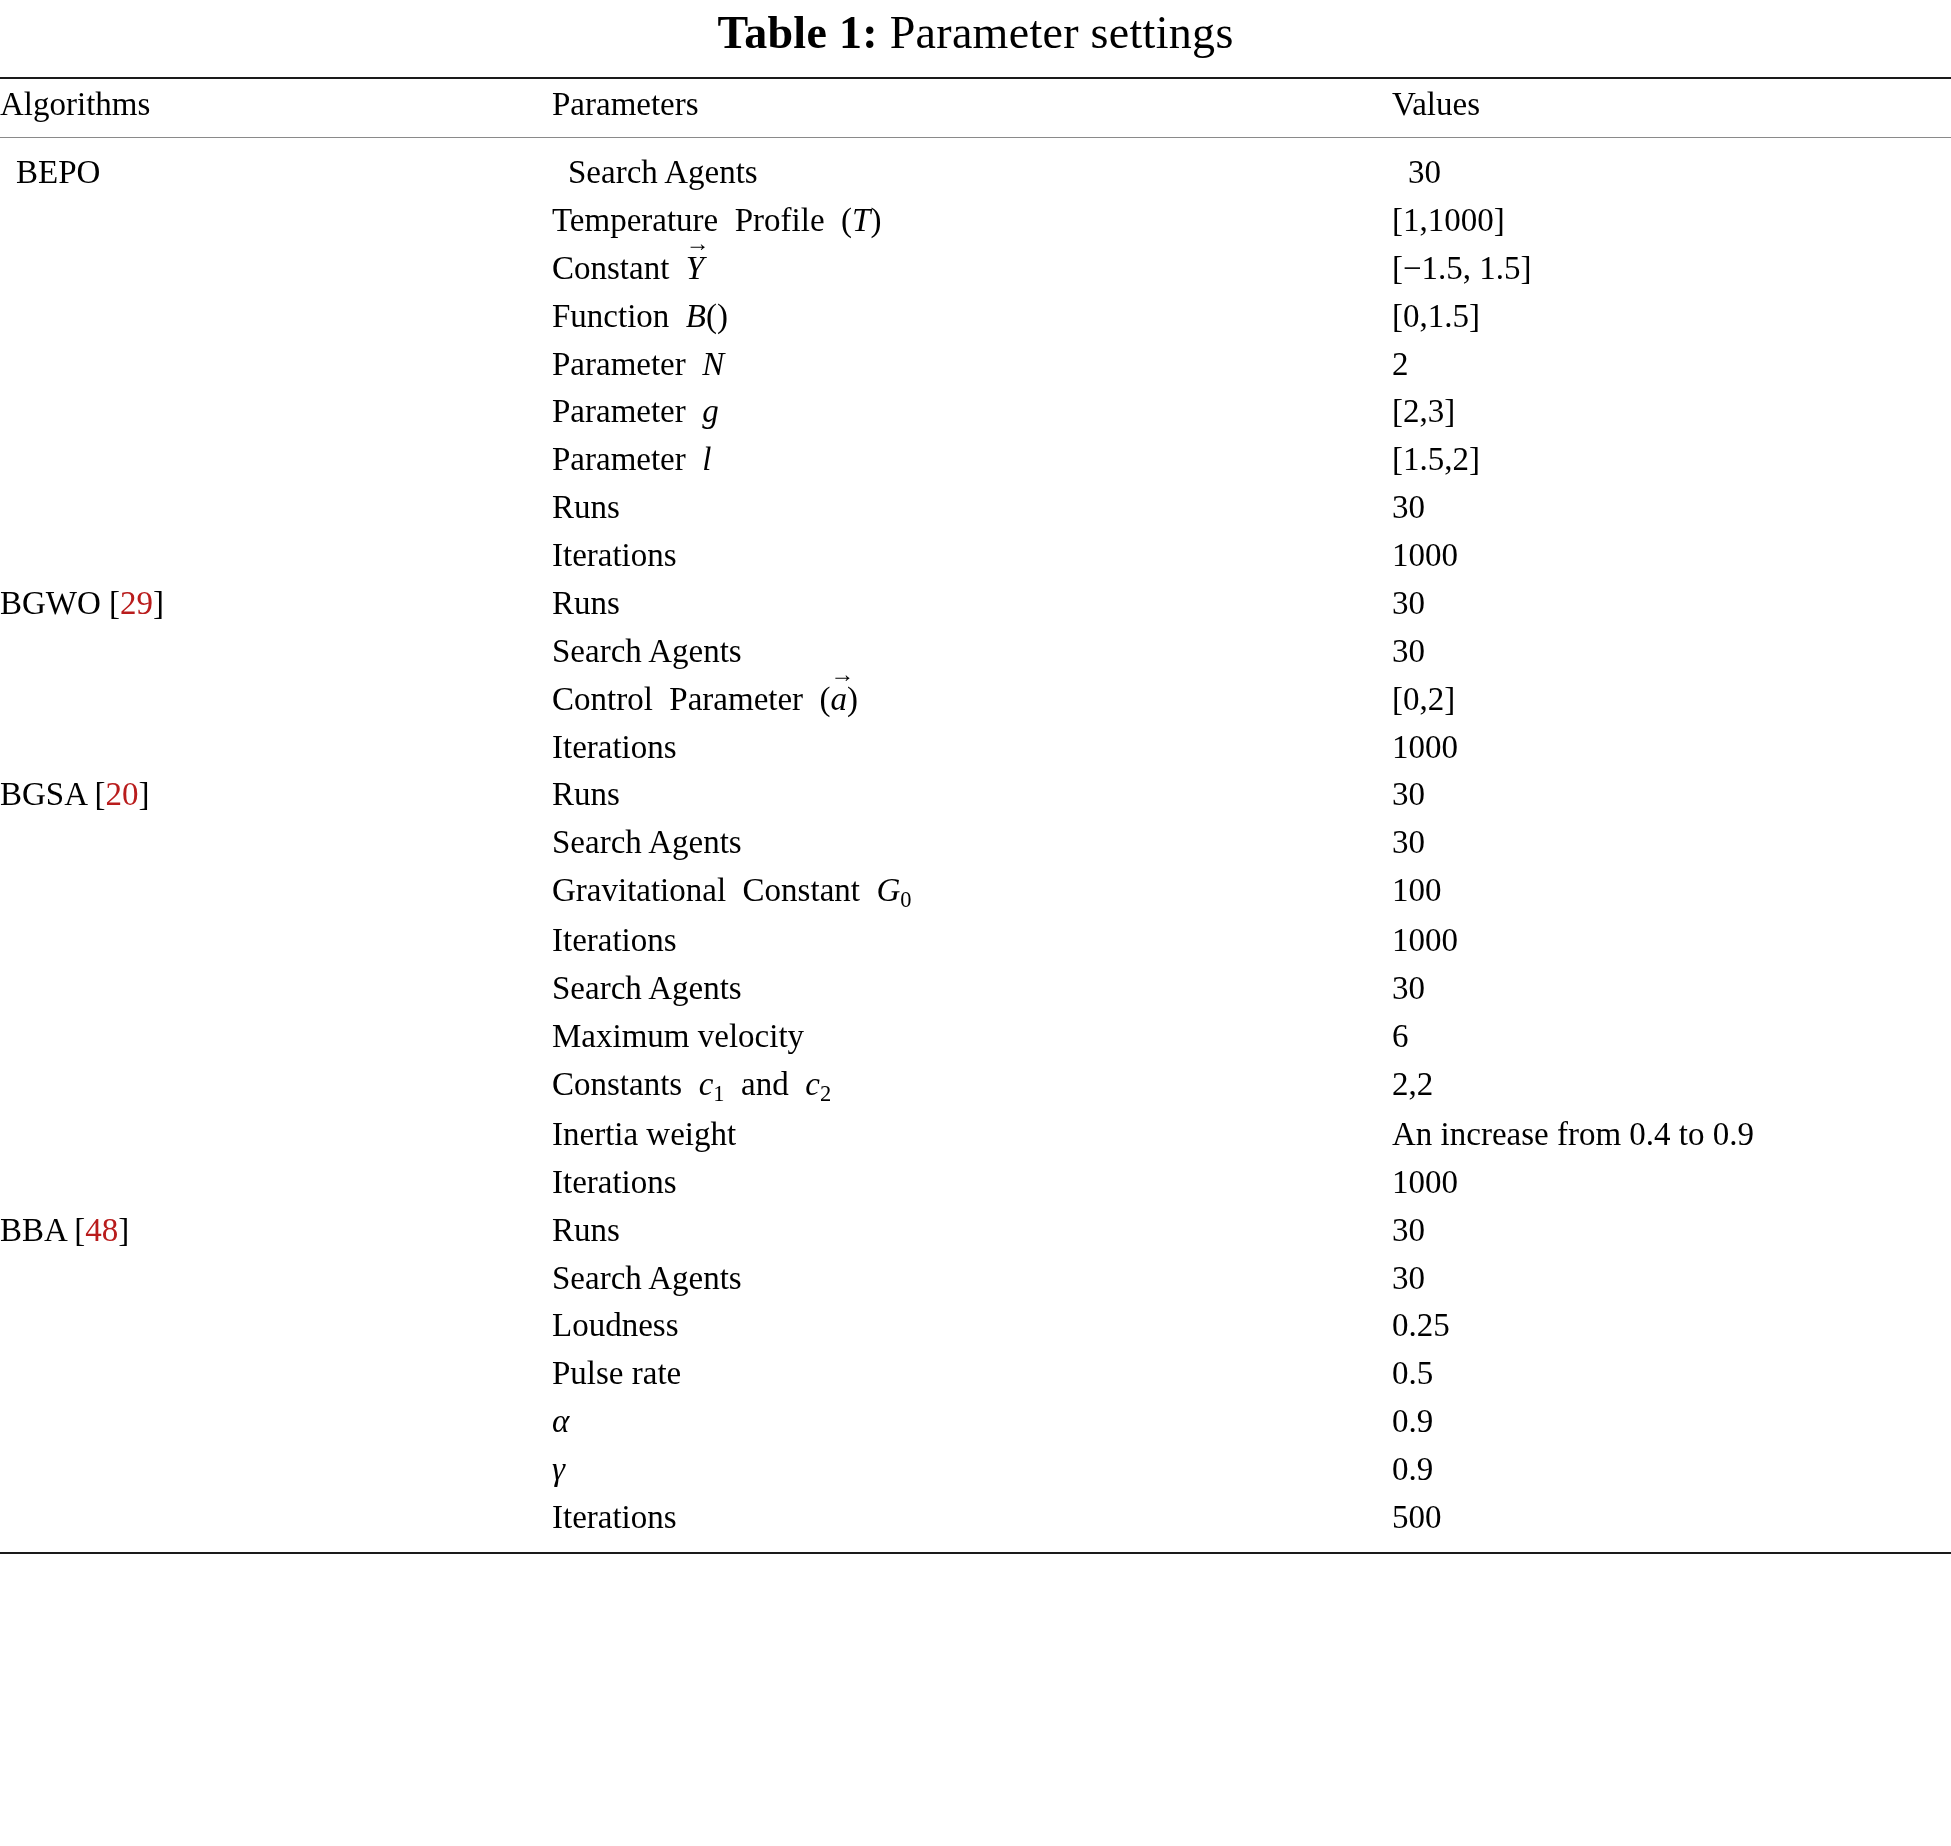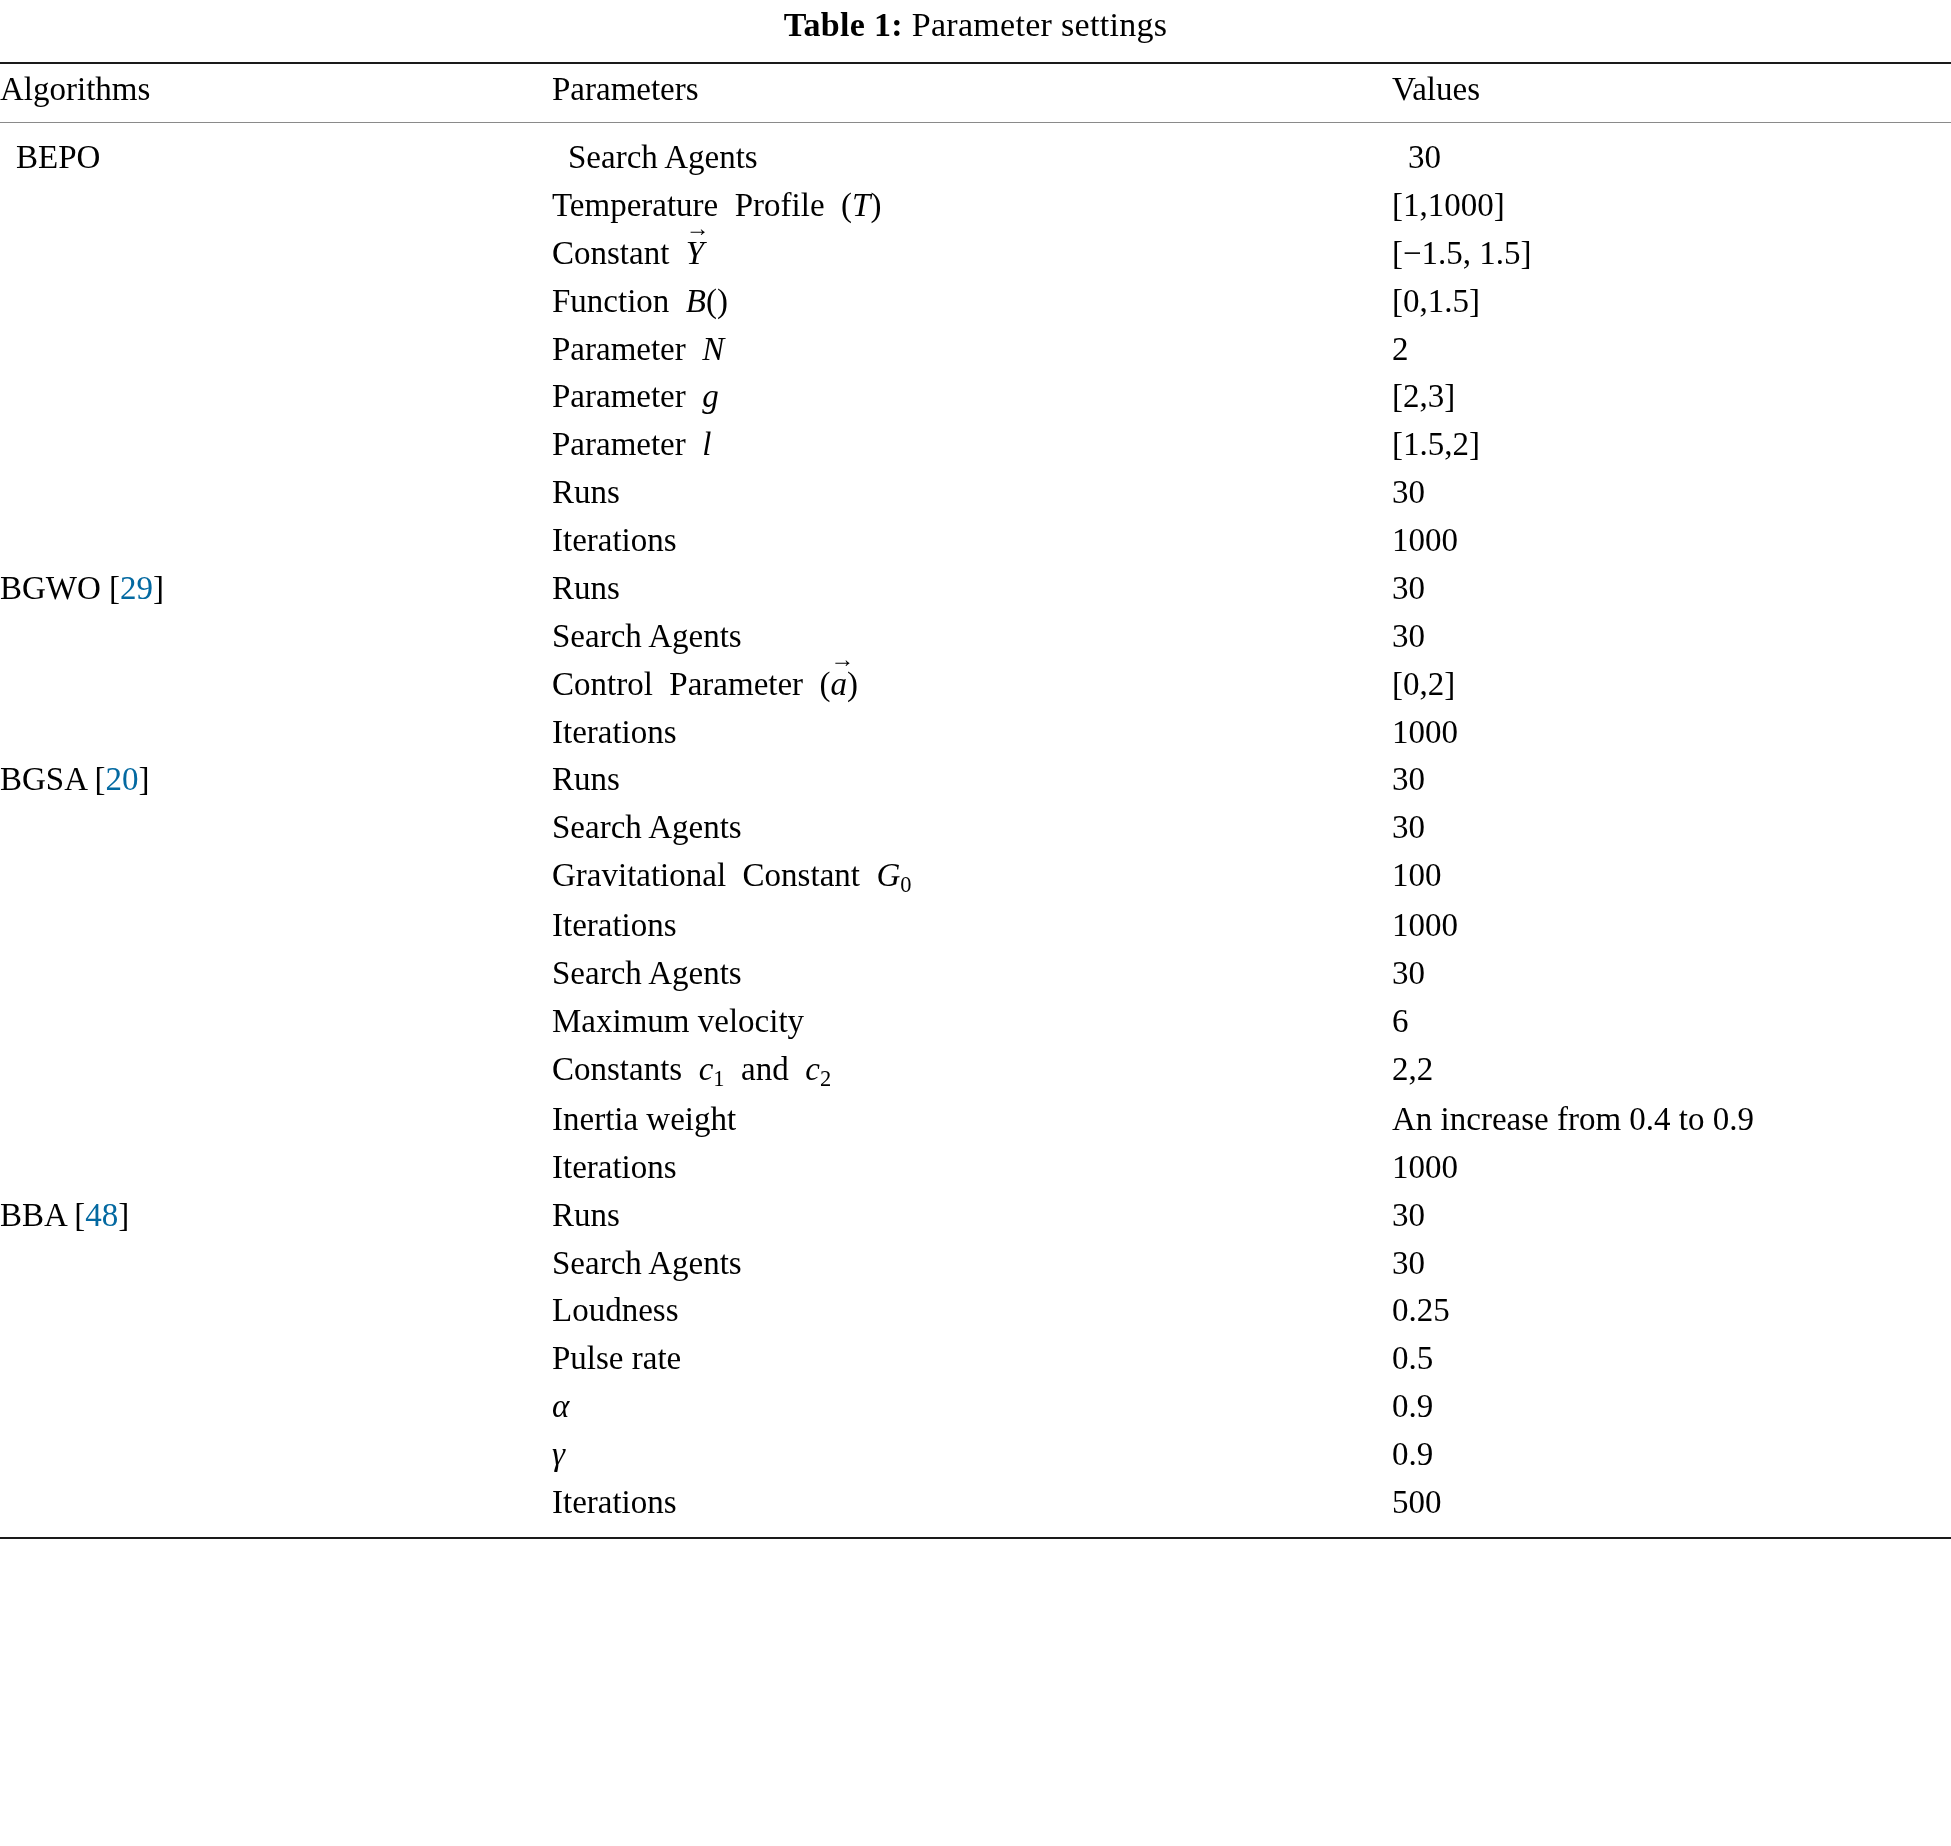--- a/index.html
+++ b/index.html
@@ -12,21 +12,21 @@
     font-family: "Liberation Serif", "DejaVu Serif", serif;
     color: #000000;
   }
   .page {
     width: 1951px;
     box-sizing: border-box;
     padding: 0 0 0 0;
   }
   .caption {
     text-align: center;
-    font-size: 34px;
+    font-size: 46px;
     padding: 6px 0 18px 0;
     letter-spacing: 0.3px;
   }
   .caption .cap-label {
     font-weight: bold;
   }
   .caption .cap-text {
     font-weight: normal;
   }
   table.params {
@@ -63,21 +63,21 @@
     padding-bottom: 12px;
   }
   tfoot td {
     border-top: 2.5px solid #1a1a1a;
     height: 0;
     padding: 0;
     font-size: 0;
     line-height: 0;
   }
   .ref {
-    color: #0369a1;
+    color: #b91c1c;
   }
   .mi {
     font-style: italic;
   }
   .vec {
     position: relative;
     display: inline-block;
     font-style: italic;
   }
   .vec > .arr {

